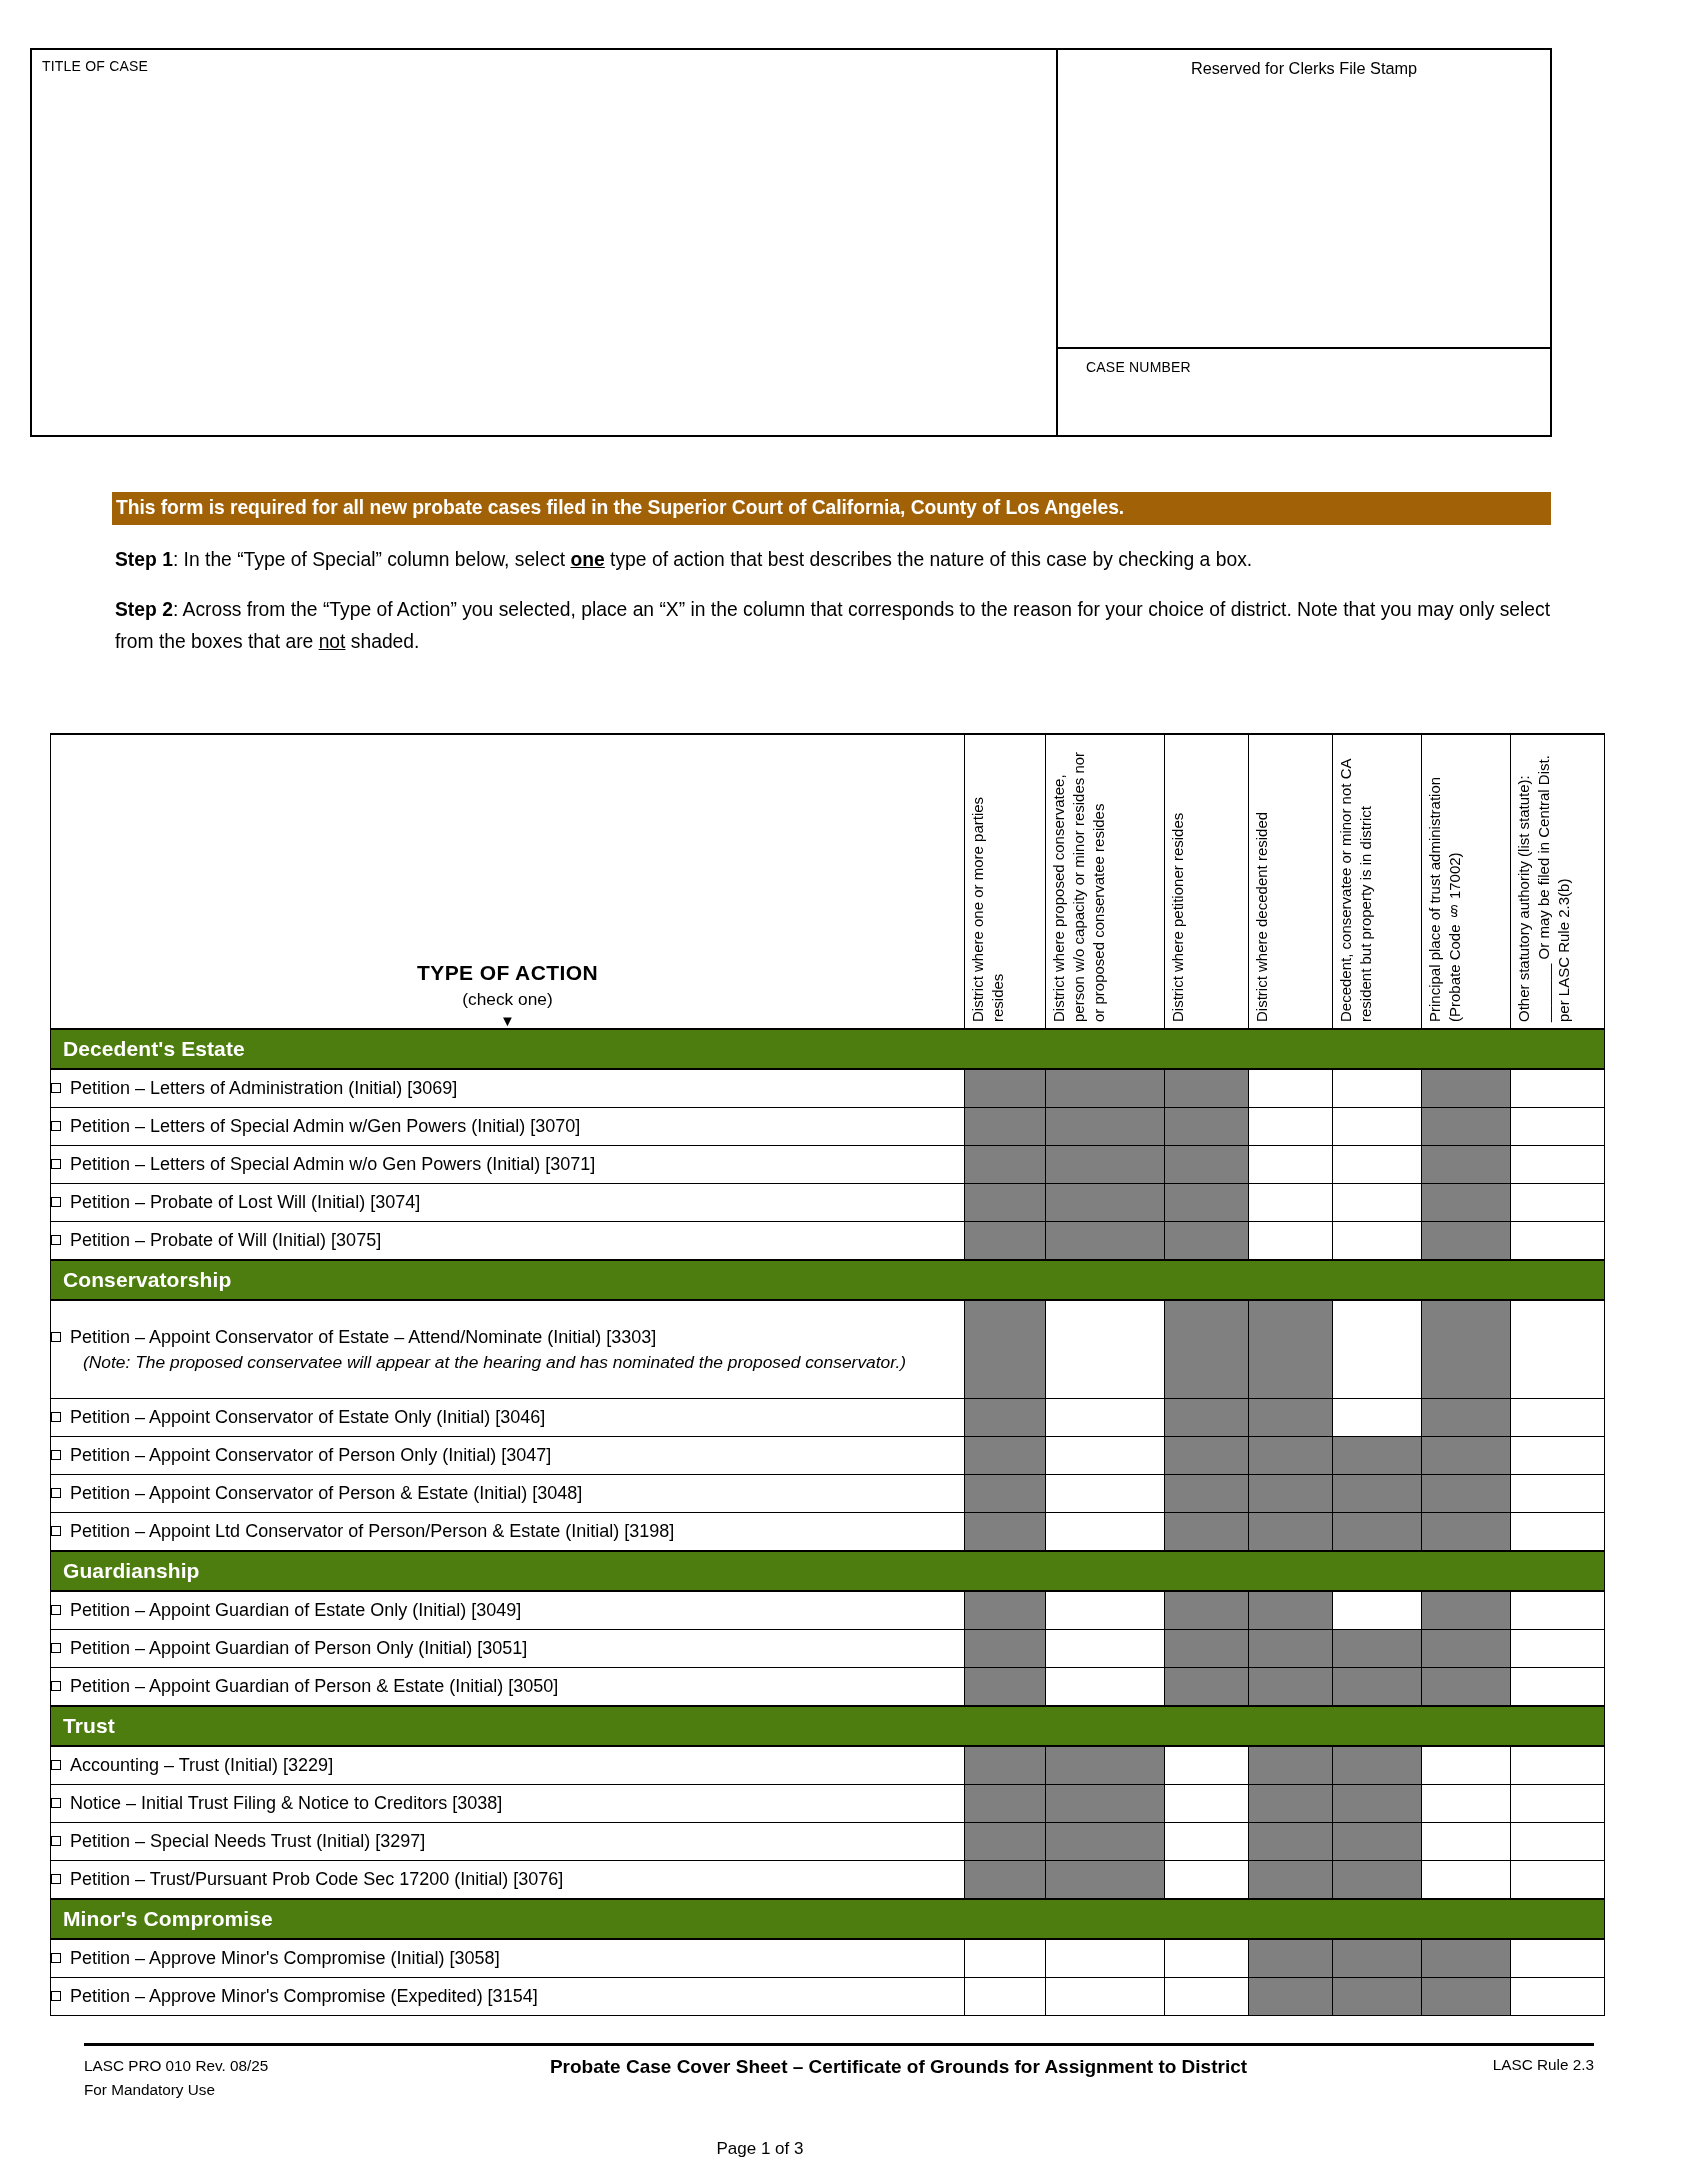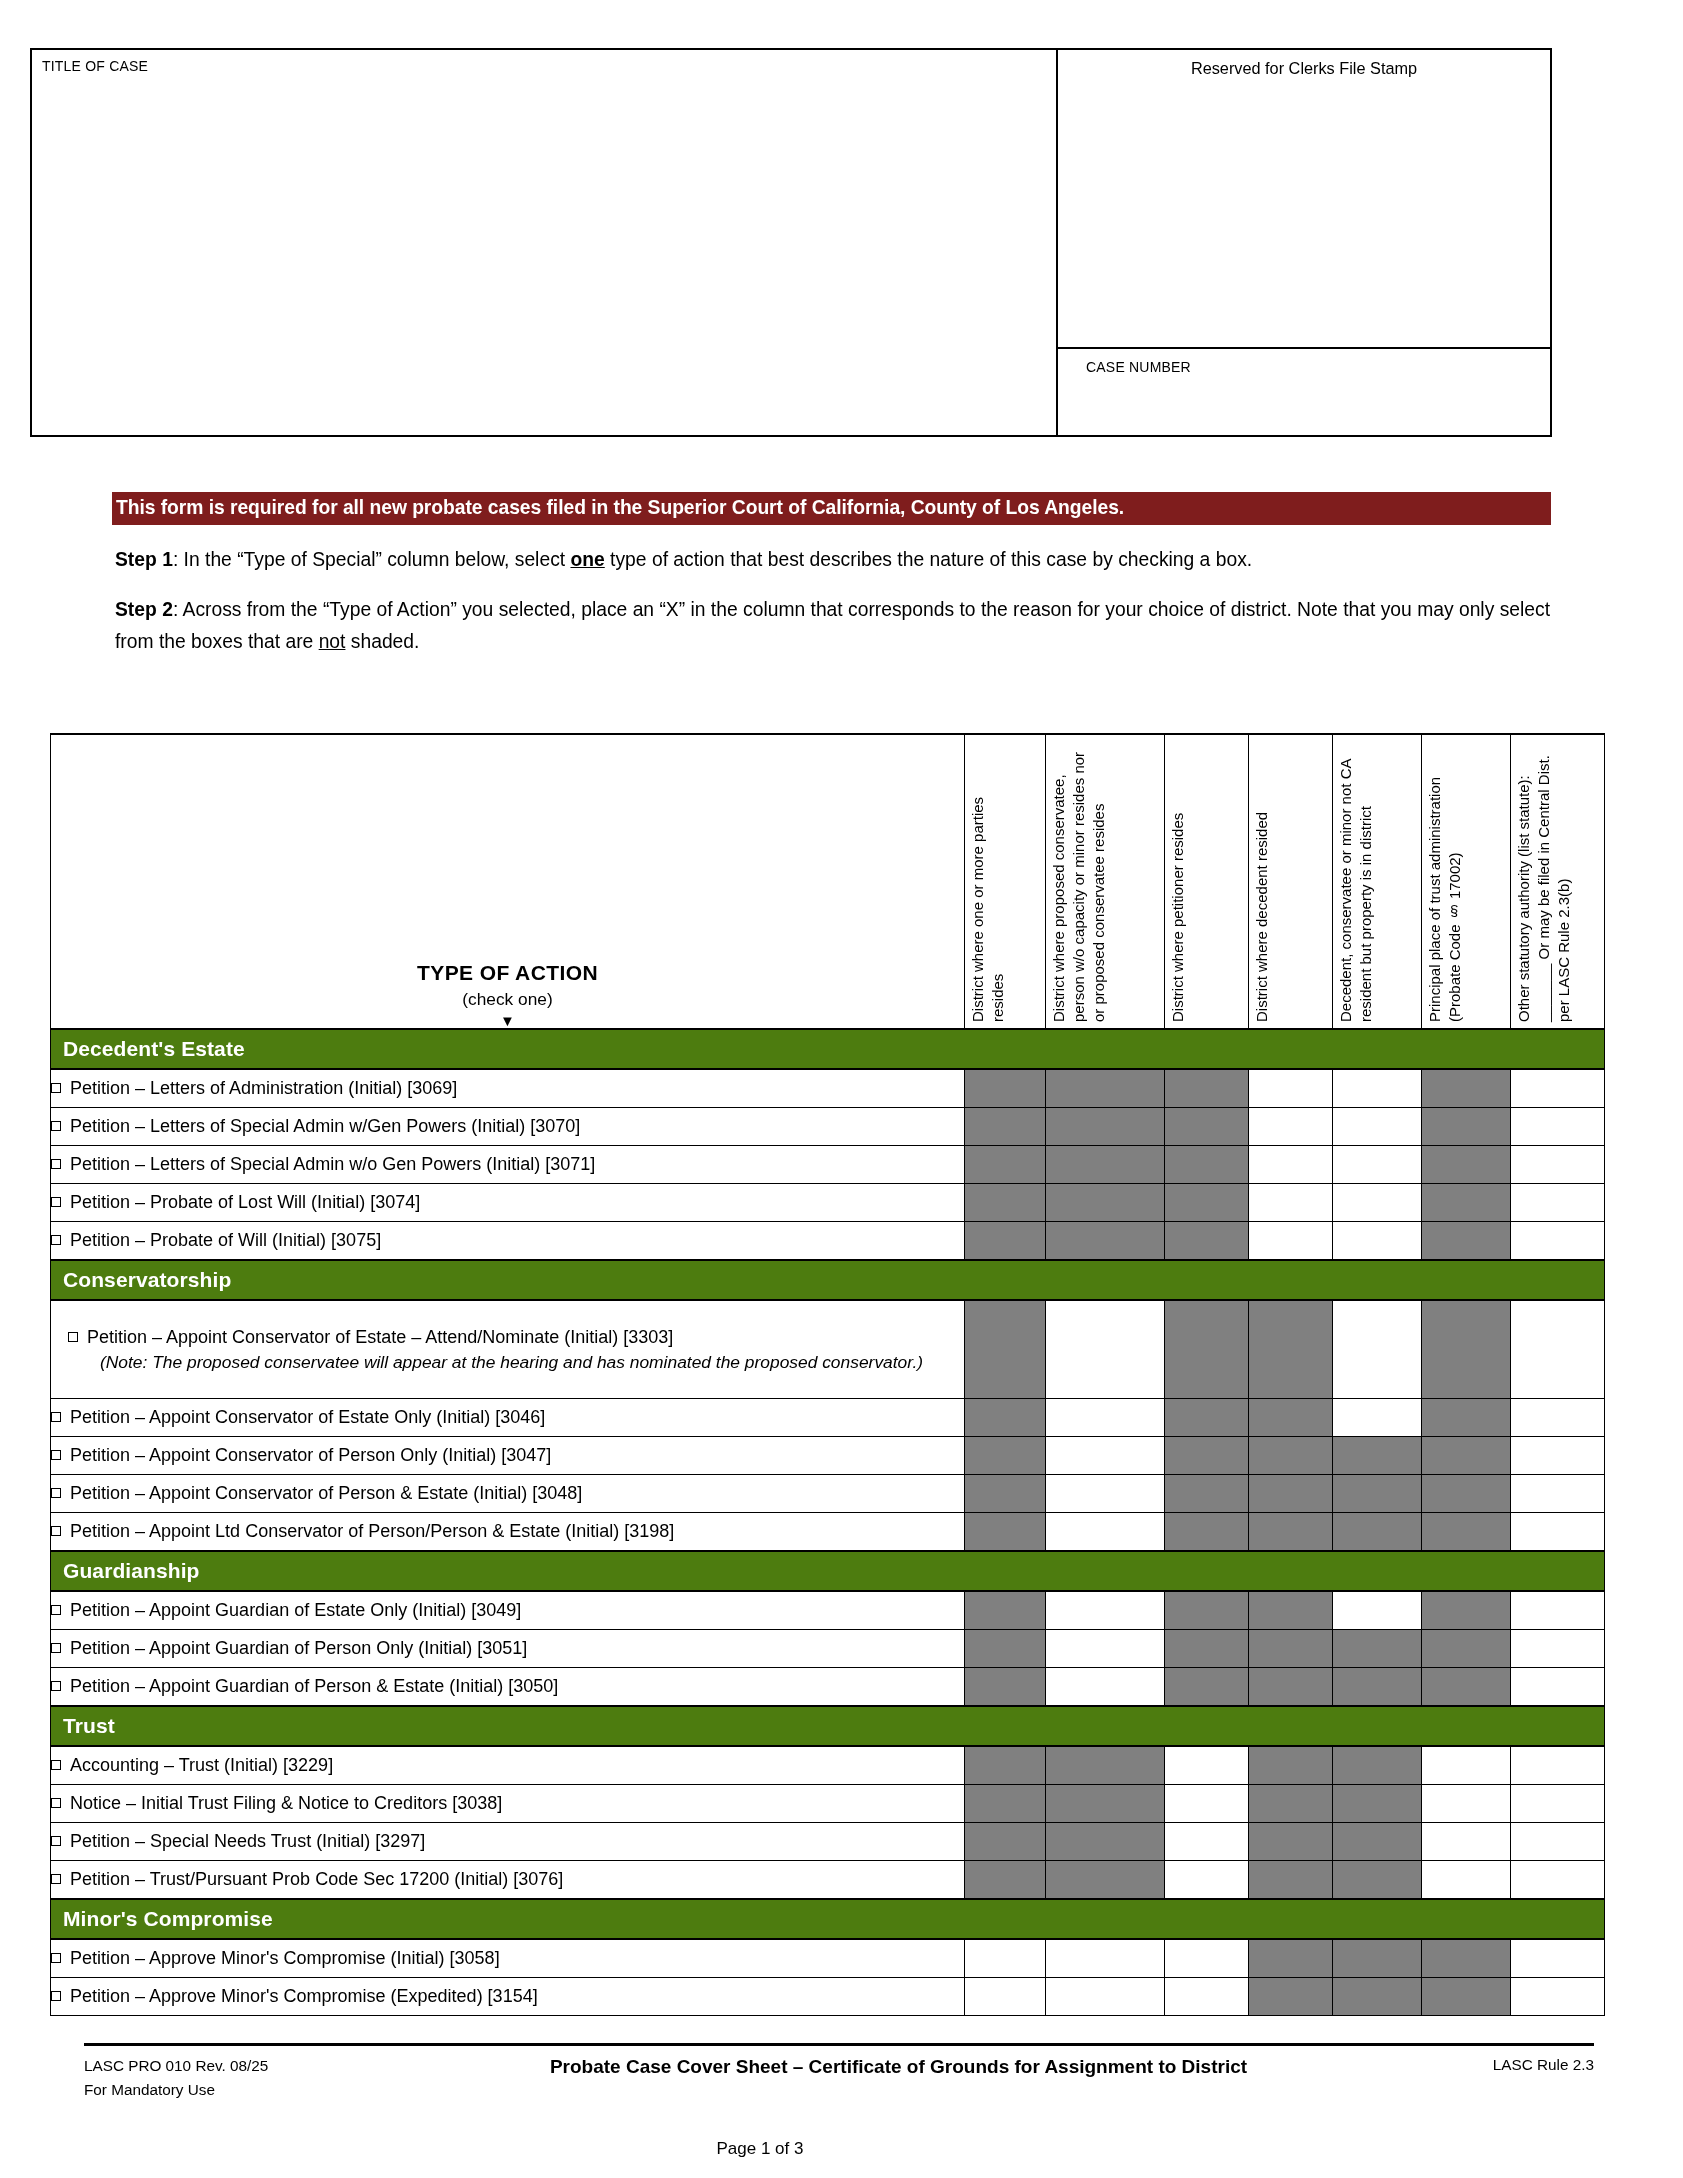--- a/index.html
+++ b/index.html
@@ -81,21 +81,21 @@
   }
 
   
   .instructions {
     position: absolute;
     left: 112px;
     top: 492px;
     width: 1439px;
   }
   .banner {
-    background: #7f1d1d;
+    background: #a16207;
     color: #fff;
     font-size: 19.3px;
     font-weight: bold;
     padding: 5px 4px 6px 4px;
     letter-spacing: -0.05px;
     line-height: 1.15;
   }
   .step {
     font-size: 19.3px;
     line-height: 1.62;
@@ -161,21 +161,21 @@
     border-bottom: 2.5px solid #000;
   }
   .section-label {
     font-size: 21px;
     font-weight: bold;
     padding-left: 12px;
     letter-spacing: 0.1px;
   }
 
   .item-row td { height: 37px; }
-  .item-row.tall td { height: 97px; padding-left: 17px; }
+  .item-row.tall td { height: 97px; }
   .item-cell {
     padding: 3px 6px 3px 12px;
     font-size: 18px;
     line-height: 1.40;
   }
   .chk {
     display: inline-block;
     width: 10px;
     height: 10px;
     border: 1.4px solid #000;

